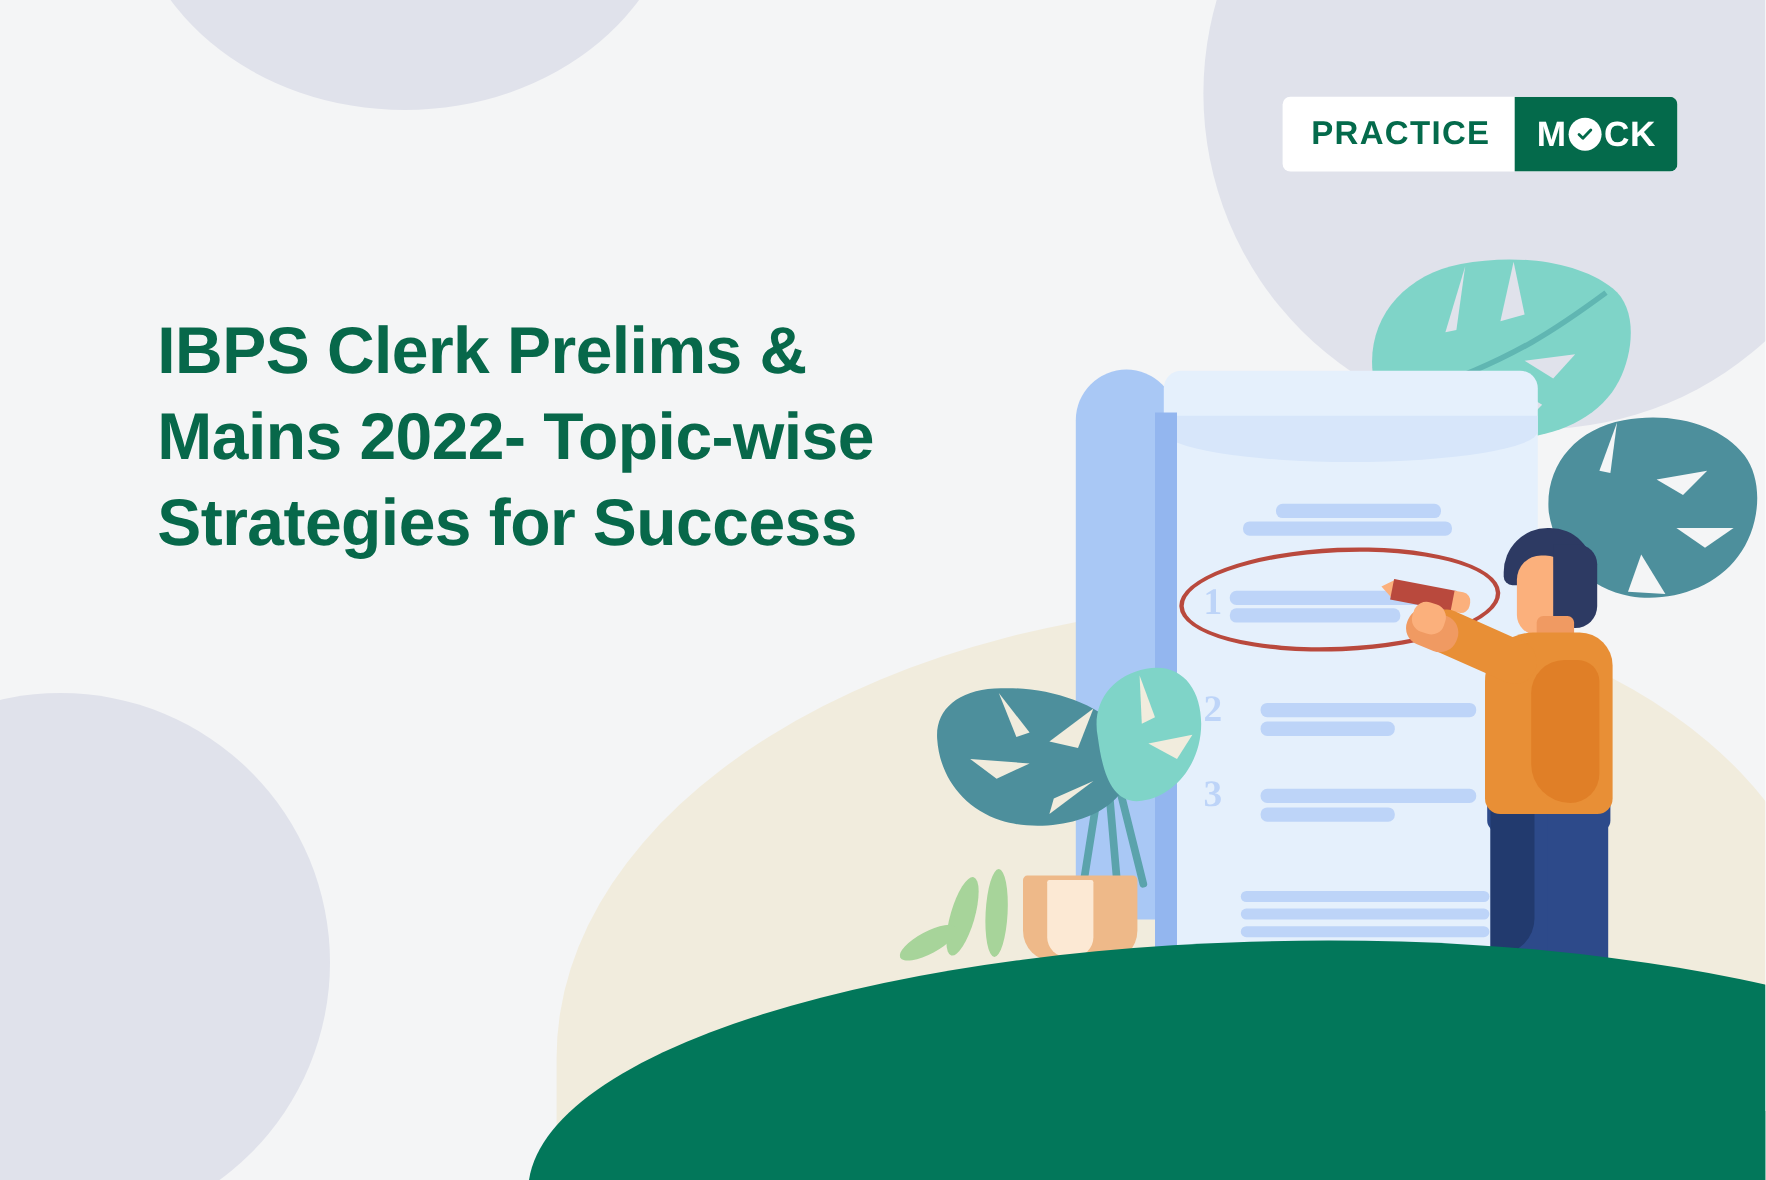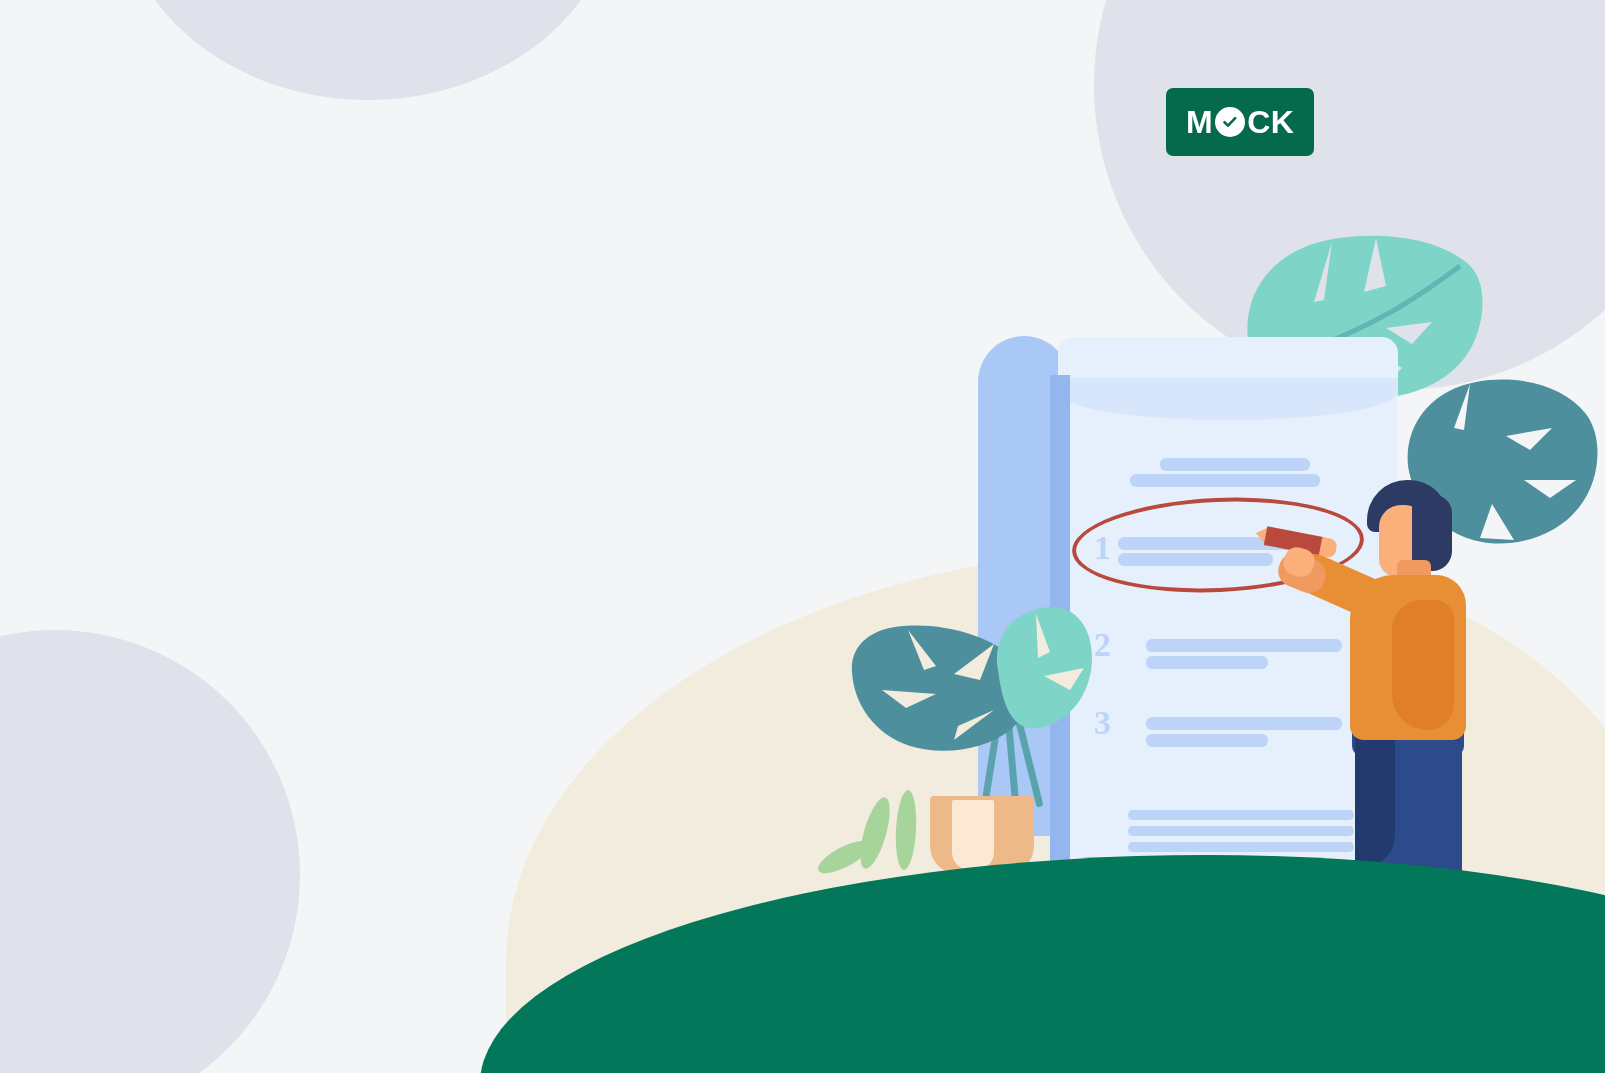--- a/index.html
+++ b/index.html
@@ -502,22 +502,24 @@
     <div class="person person-arm-front"></div>
     <div class="person person-forearm"></div>
     <div class="person person-hand"></div>
     <div class="ground-line"></div>
 
   </div>
 
   <div class="green-hill" style="z-index:45;"></div>
   <div class="green-hill-right" style="z-index:45;"></div>
 
+  <h1 class="headline">IBPS Clerk Prelims &amp; Mains 2022- Topic-wise Strategies for Success</h1>
 
   <div class="logo">
+    <div class="logo-practice">PRACTICE</div>
     <div class="logo-mock">
       <span>M</span>
       <span class="mock-check">
         <svg width="18" height="18" viewBox="0 0 18 18" aria-hidden="true">
           <path d="M3.5 9.2 L7 12.6 L14.2 5.2" stroke="#046a4b" stroke-width="2.6" fill="none" stroke-linecap="round" stroke-linejoin="round"></path>
         </svg>
       </span>
       <span>CK</span>
     </div>
   </div>

